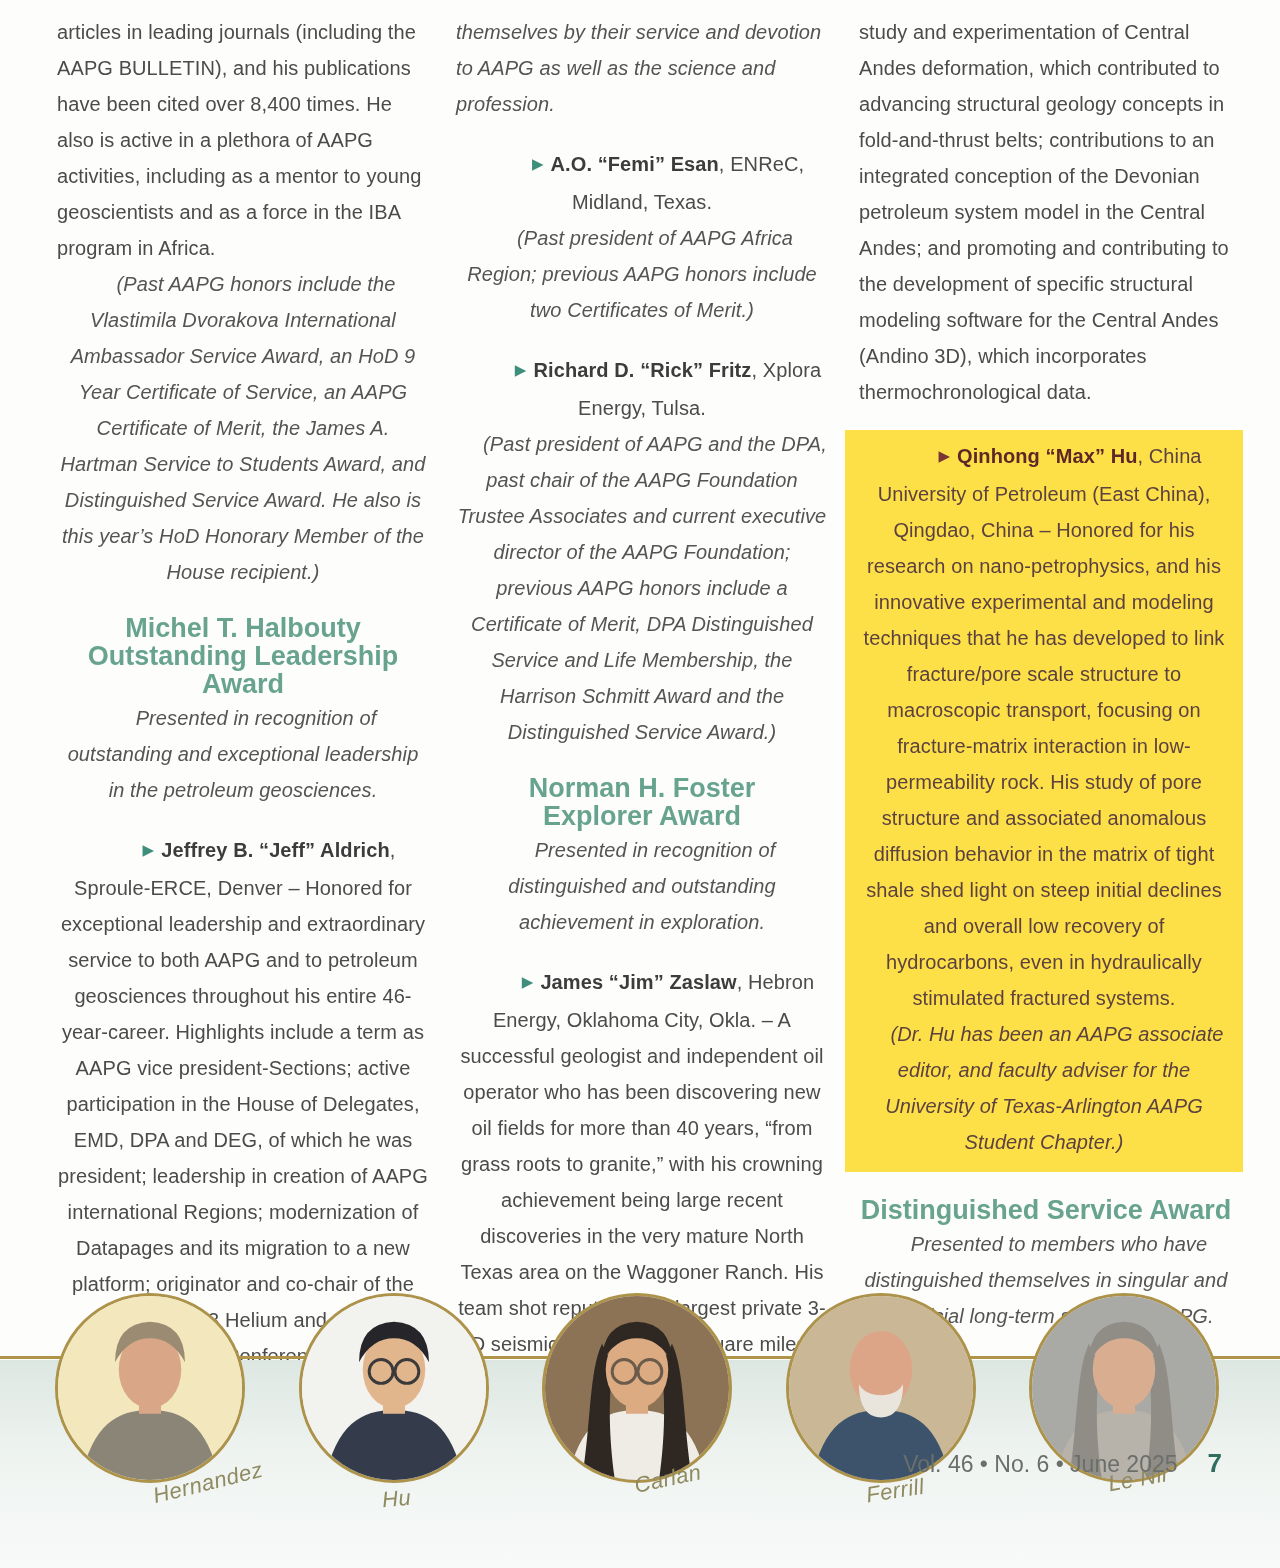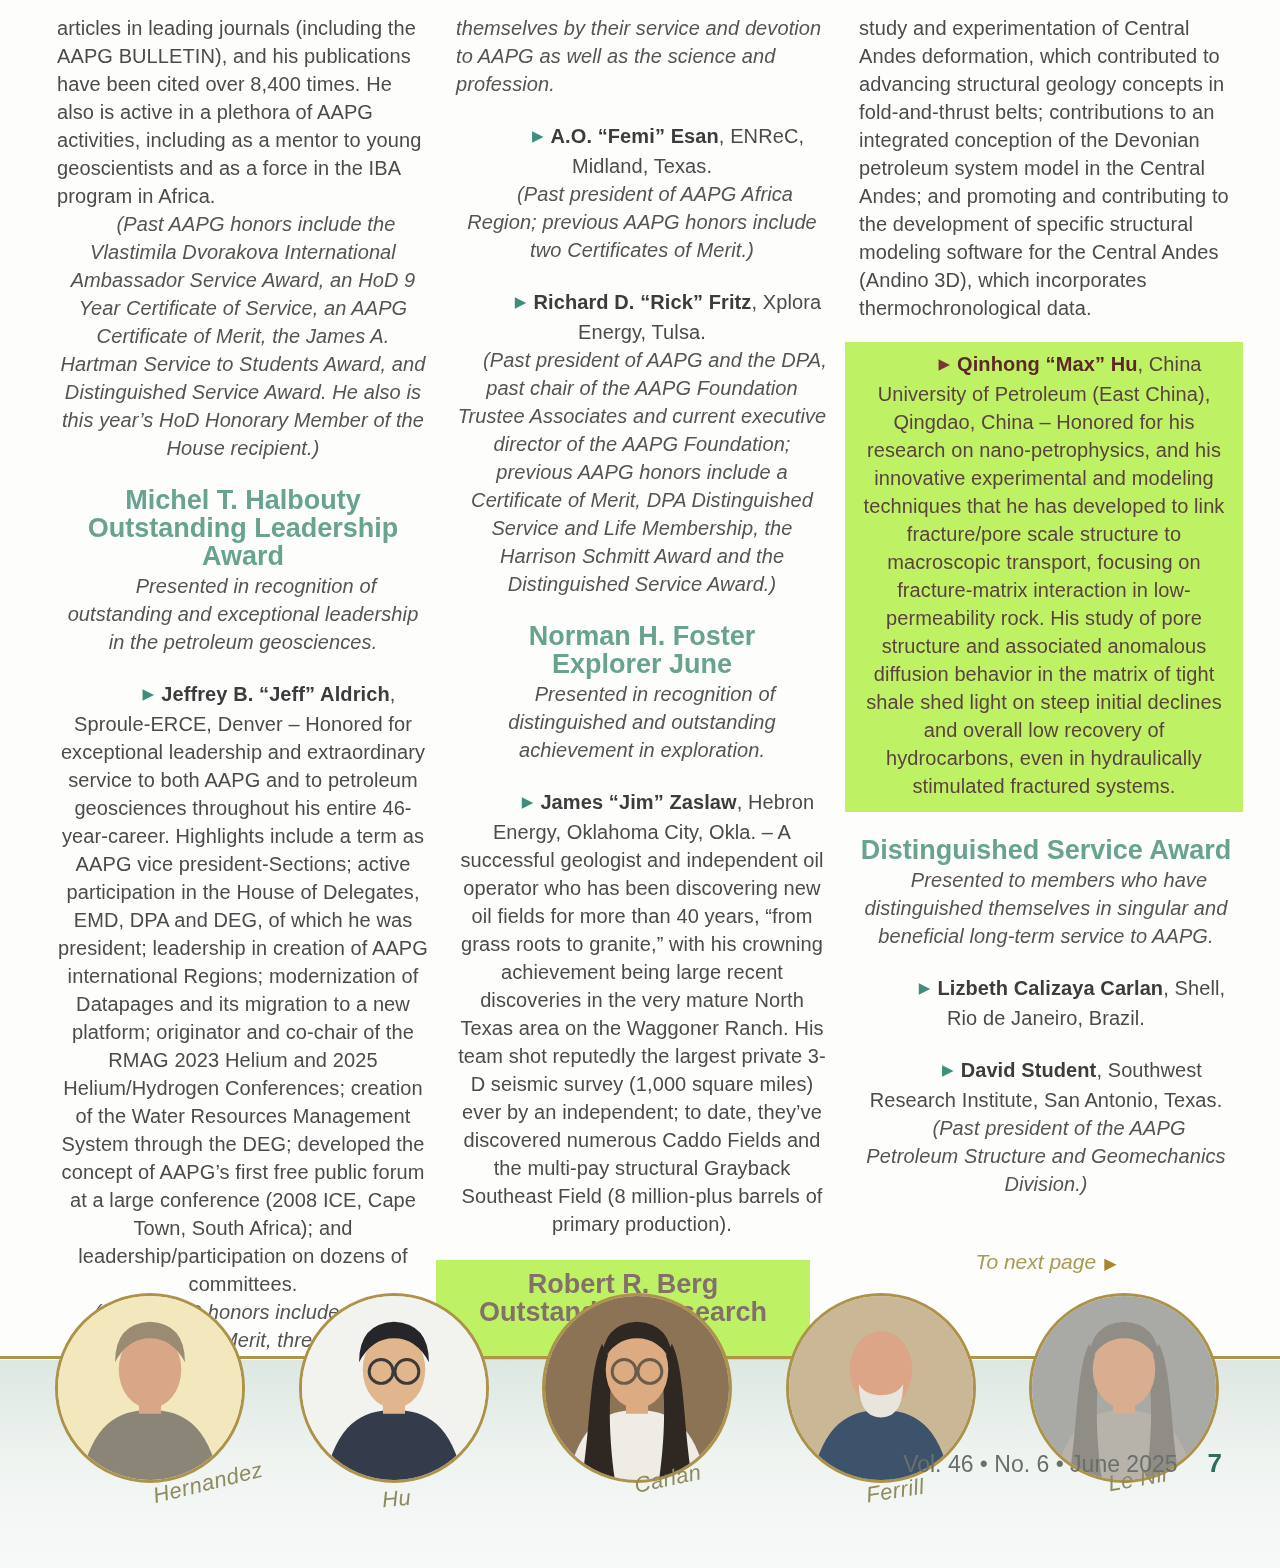--- a/index.html
+++ b/index.html
@@ -7,40 +7,40 @@
   .page {
     position:relative; width:1280px; height:1568px; overflow:hidden;
     background:#fdfdfc;
   }
   .col { position:absolute; top:14px; }
   .col1 { left:57px;  width:372px; }
   .col2 { left:456px; width:372px; }
   .col3 { left:851px; width:374px;margin-left:8px; }
   p { margin:0; }
   .body {
-    color:#4b4b4b; font-size:20px; line-height:28px;
+    color:#4b4b4b; font-size:20px; line-height:36px;
     letter-spacing:0.1px;
   }
   .ind { text-indent:26px;text-align:center; }
   .italic { font-style:italic; color:#555452; }
   .entry { margin-top:24px; }
   .tight { margin-top:4px; }
   .name { font-weight:bold; color:#3c3c3c; }
   .bullet {
     color:#3f8e7b; font-size:15px; font-style:normal;
     display:inline-block; transform:translateY(-2px); margin-right:7px;
   }
   .award { margin-top:24px; }
   .award-head {
     text-align:center; font-weight:bold; font-size:27px; line-height:28px;
     color:#67a38f;
   }
   .award-desc { margin-top:2px; }
   .hl {
-    background:#bef264;
+    background:#fde047;
   }
   .hl-block2 {
     margin-top:22px; margin-left:-20px; margin-right:18px;
     padding:10px 14px 12px 14px;
   }
   .hl-block3 {
     margin-top:20px; margin-left:-14px; margin-right:-10px;
     padding:8px 14px 12px 14px;
   }
   .hl .award-head { color:#84706a; }
@@ -119,40 +119,41 @@
     <p class="body italic">themselves by their service and devotion to AAPG as well as the science and profession.</p>
 
     <p class="body ind entry"><span class="bullet">▶</span><span class="name">A.O. “Femi” Esan</span><span>, ENReC, Midland, Texas.</span></p>
     <p class="body italic ind">(Past president of AAPG Africa Region; previous AAPG honors include two Certificates of Merit.)</p>
 
     <p class="body ind entry"><span class="bullet">▶</span><span class="name">Richard D. “Rick” Fritz</span><span>, Xplora Energy, Tulsa.</span></p>
     <p class="body italic ind">(Past president of AAPG and the DPA, past chair of the AAPG Foundation Trustee Associates and current executive director of the AAPG Foundation; previous AAPG honors include a Certificate of Merit, DPA Distinguished Service and Life Membership, the Harrison Schmitt Award and the Distinguished Service Award.)</p>
 
     <div class="award">
       <div class="award-head">Norman H. Foster</div>
-      <div class="award-head">Explorer June</div>
+      <div class="award-head">Explorer Award</div>
       <p class="body italic ind award-desc">Presented in recognition of distinguished and outstanding achievement in exploration.</p>
     </div>
 
     <p class="body ind entry"><span class="bullet">▶</span><span class="name">James “Jim” Zaslaw</span><span>, Hebron Energy, Oklahoma City, Okla. – A successful geologist and independent oil operator who has been discovering new oil fields for more than 40 years, “from grass roots to granite,” with his crowning achievement being large recent discoveries in the very mature North Texas area on the Waggoner Ranch. His team shot reputedly the largest private 3-D seismic survey (1,000 square miles) ever by an independent; to date, they’ve discovered numerous Caddo Fields and the multi-pay structural Grayback Southeast Field (8 million-plus barrels of primary production).</span></p>
 
     <div class="hl hl-block2">
       <div class="award-head">Robert R. Berg</div>
       <div class="award-head">Outstanding Research Award</div>
       <p class="body italic ind award-desc">Presented in recognition of a singular achievement in petroleum geoscience research.</p>
     </div>
 
     <p class="body ind tight"><span class="bullet">▶</span><span class="name">Roberto Hernandez</span><span>, Geomap S.A. and La. Te. Andes S.A., Salta, Argentina – Honored for his pivotal role in the</span></p>
   </div>
 
   <div class="col col3">
     <p class="body">study and experimentation of Central Andes deformation, which contributed to advancing structural geology concepts in fold-and-thrust belts; contributions to an integrated conception of the Devonian petroleum system model in the Central Andes; and promoting and contributing to the development of specific structural modeling software for the Central Andes (Andino 3D), which incorporates thermochronological data.</p>
 
     <div class="hl hl-block3">
       <p class="body ind"><span class="bullet">▶</span><span class="name">Qinhong “Max” Hu</span><span>, China University of Petroleum (East China), Qingdao, China – Honored for his research on nano-petrophysics, and his innovative experimental and modeling techniques that he has developed to link fracture/pore scale structure to macroscopic transport, focusing on fracture-matrix interaction in low-permeability rock. His study of pore structure and associated anomalous diffusion behavior in the matrix of tight shale shed light on steep initial declines and overall low recovery of hydrocarbons, even in hydraulically stimulated fractured systems.</span></p>
+      <p class="body italic ind">(Dr. Hu has been an AAPG associate editor, and faculty adviser for the University of Texas-Arlington AAPG Student Chapter.)</p>
     </div>
 
     <div class="award">
       <div class="award-head">Distinguished Service Award</div>
       <p class="body italic ind award-desc">Presented to members who have distinguished themselves in singular and beneficial long-term service to AAPG.</p>
     </div>
 
     <p class="body ind entry"><span class="bullet">▶</span><span class="name">Lizbeth Calizaya Carlan</span><span>, Shell, Rio de Janeiro, Brazil.</span></p>
 
     <p class="body ind entry"><span class="bullet">▶</span><span class="name">David Student</span><span>, Southwest Research Institute, San Antonio, Texas.</span></p>

